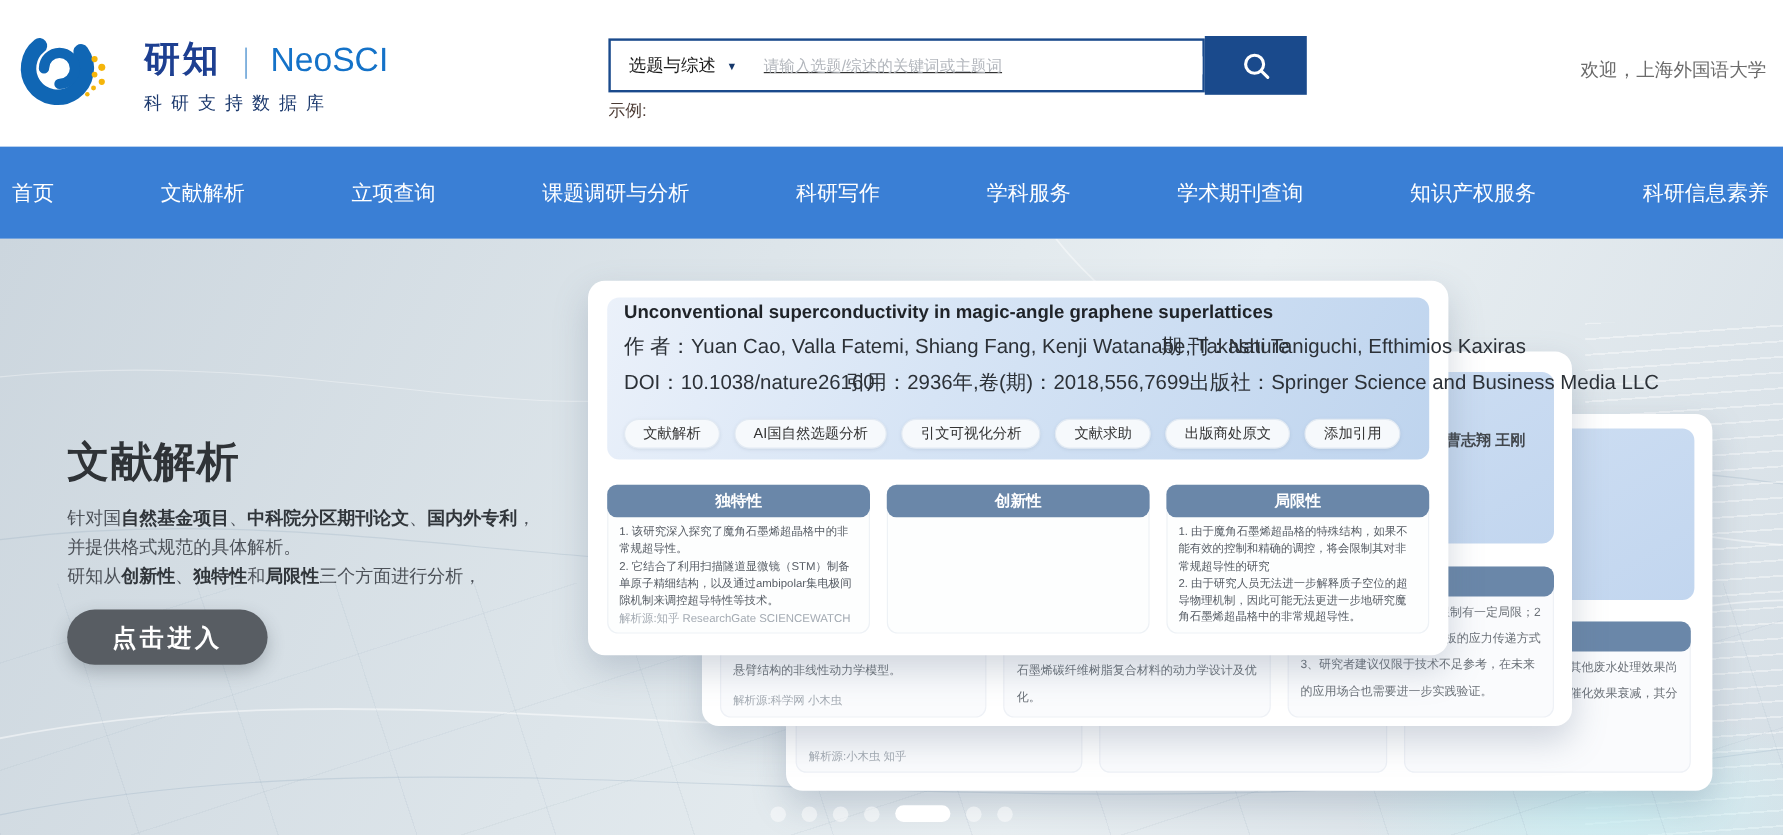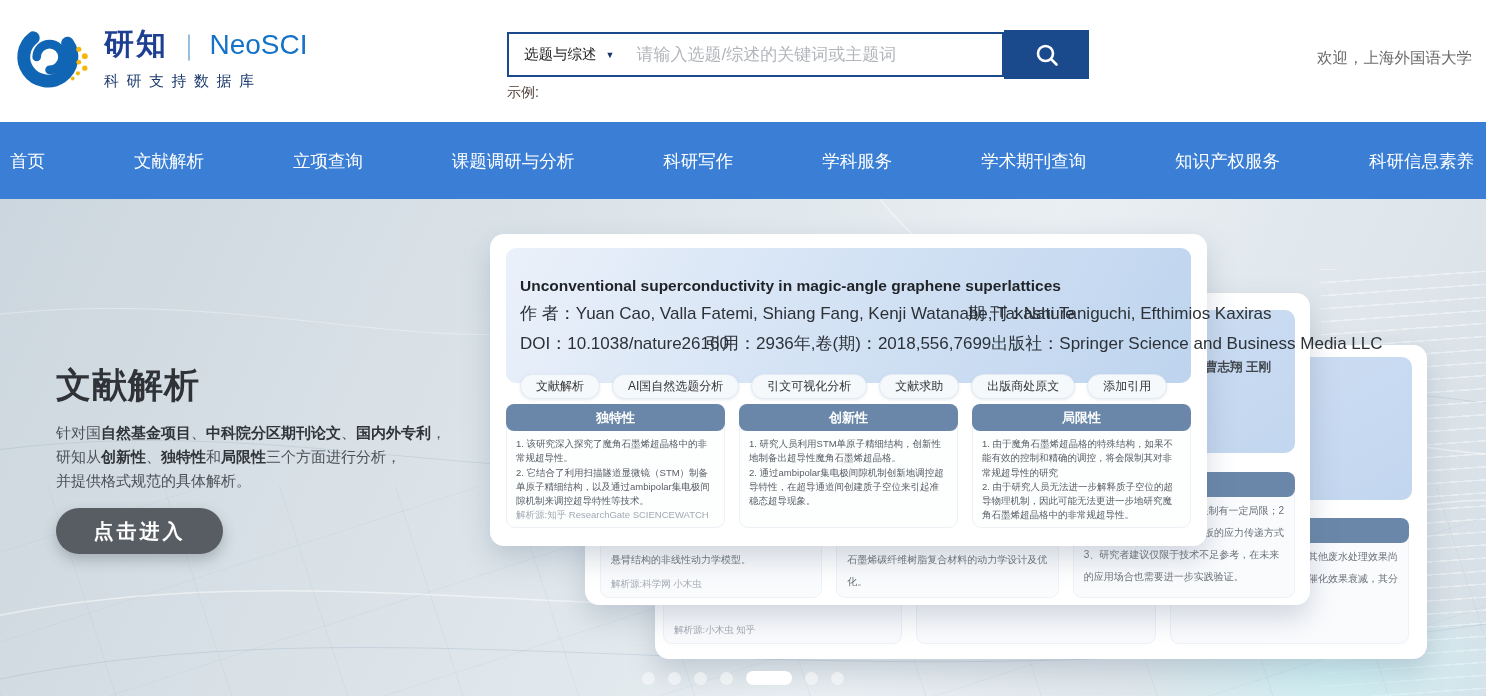--- a/index.html
+++ b/index.html
@@ -1,32 +1,32 @@
 <!DOCTYPE html>
 <html><head>
 <meta charset="utf-8">
 <style>
   * { box-sizing: border-box; margin: 0; padding: 0; }
   html,body { width:1486px; height:696px; overflow:hidden; }
   body { font-family:"Liberation Sans","DejaVu Sans",sans-serif; background:#fff; position:relative; }
 
   
   .site-header { position:relative; height:122px; background:#fff; }
-  .logo { position:absolute; left:10px; top:18px; display:flex; align-items:center; gap:8px; cursor:pointer; }
+  .logo { position:absolute; left:10px; top:18px; display:flex; align-items:flex-end; gap:24px; cursor:pointer; }
   .logo-text .row1 { display:flex; align-items:baseline; gap:8px; }
   .logo-cn { font-size:30px; font-weight:bold; color:#1d3f91; letter-spacing:2px; }
   .logo-sep { font-size:26px; color:#7fb0dd; font-weight:200; }
   .logo-en { font-size:28px; color:#1472c8; }
   .logo-sub { font-size:15px; letter-spacing:7.5px; color:#1d3a6e; margin-top:7px; }
 
   .search-area { position:absolute; left:507px; top:30px; display:flex; align-items:center; }
   .search-box { display:flex; align-items:center; width:497px; height:45px; border:2px solid #1a4a8c; background:#fff; }
   .search-cat { display:flex; align-items:center; gap:9px; padding:0 12px 0 15px; font-size:14.5px; color:#1b1b1b; cursor:pointer; white-space:nowrap; }
   .search-caret { font-size:9px; color:#16386b; }
-  .search-input { flex:1; border:none; outline:none; font-size:17px; color:#333; padding:0 10px; min-width:0; }
+  .search-input { flex:1; border:none; outline:none; font-size:13px; color:#333; padding:0 10px; min-width:0;text-decoration:underline; }
   .search-input::placeholder { color:#b2b6bc; }
   .search-btn { width:85px; height:49px; background:#1a4a8c; border:none; display:flex; align-items:center; justify-content:center; cursor:pointer; }
   .examples { position:absolute; left:507px; top:84px; font-size:14px; display:flex; white-space:nowrap; }
   .examples .ex-label { color:#4b3a33; }
   .examples a { color:#2b35d5; text-decoration:none; cursor:pointer; }
   .welcome { position:absolute; right:14px; top:48px; font-size:15.5px; color:#6b6b6b; }
 
   
   .main-nav { height:77px; background:#3a7fd5; display:flex; align-items:center; justify-content:space-between; padding:0 12px 0 10px; }
   .main-nav a { color:#fff; font-size:17.5px; text-decoration:none; cursor:pointer; white-space:nowrap; }
@@ -51,21 +51,21 @@
           color:#fff; font-size:20px; font-weight:bold; letter-spacing:3px; display:flex; align-items:center;
           justify-content:center; cursor:pointer; box-shadow:0 6px 14px rgba(60,70,80,.3);
           font-family:"Liberation Sans","DejaVu Sans",sans-serif; }
 
   
   .card { position:absolute; background:#fff; border-radius:14px; box-shadow:0 12px 28px rgba(96,115,140,.28); }
   .main-card { left:490px; top:35px; width:717px; height:312px; z-index:5; }
   .cardB { left:585px; top:94px; width:725px; height:312px; z-index:4; }
   .cardC { left:655px; top:146px; width:772px; height:314px; z-index:3; }
 
-  .paper-panel { margin:14px 16px 0; height:135px; border-radius:10px; padding:29px 14px;
+  .paper-panel { margin:14px 16px 0; height:135px; border-radius:10px; padding:4px 14px;
           background:linear-gradient(118deg,#ebf1fa 0%,#d6e4f5 42%,#bed4ee 100%); }
   .paper-title { font-size:15.5px; font-weight:bold; color:#1f2328; }
   .meta-row { display:flex; margin-top:7px; font-size:17px; color:#2c3137; }
   .meta-item { white-space:nowrap; }
   .m-authors { width:448px; }
   .m-doi { width:185px; } .m-cites { width:120px; } .m-vol { width:200px; }
   .actions { display:flex; gap:12px; margin-top:19px; }
   .action-btn { height:25px; padding:0 15px; border-radius:13px; background:#f6f9fc; border:1px solid #e2eaf3;
           display:flex; align-items:center; font-size:12px; color:#333; cursor:pointer;
           box-shadow:0 1px 3px rgba(120,140,160,.18); white-space:nowrap; }
@@ -168,22 +168,22 @@
     <path d="M-40,120 C240,80 430,170 620,120" stroke="rgba(255,255,255,0.35)" stroke-width="1" fill="none"></path>
   </svg>
   <div class="bg-stripes"></div>
   <div class="bg-glow"></div>
   <div class="bg-mesh"></div>
 
   <div class="hero-left">
     <div class="hero-title">文献解析</div>
     <div class="hero-desc">
       <div><span>针对国</span><b>自然基金项目</b><span>、</span><b>中科院分区期刊论文</b><span>、</span><b>国内外专利</b><span>，</span></div>
+      <div>并提供格式规范的具体解析。</div>
       <div><span>研知从</span><b>创新性</b><span>、</span><b>独特性</b><span>和</span><b>局限性</b><span>三个方面进行分析，</span></div>
-      <div>并提供格式规范的具体解析。</div>
     </div>
     <button class="hero-cta">点击进入</button>
   </div>
 
   <div class="card cardC">
     <div class="bgc-panel"></div>
     <div class="bgc-cols">
       <div class="bgc-col">
         <div class="bgc-s">解析源:小木虫 知乎</div>
       </div>
@@ -246,22 +246,20 @@
     </div>
     <div class="cols">
       <div class="col">
         <div class="col-h">独特性</div>
         <div class="col-b">1. 该研究深入探究了魔角石墨烯超晶格中的非常规超导性。
 2. 它结合了利用扫描隧道显微镜（STM）制备单原子精细结构，以及通过ambipolar集电极间隙机制来调控超导特性等技术。</div>
         <div class="col-s">解析源:知乎  ResearchGate  SCIENCEWATCH</div>
       </div>
       <div class="col">
         <div class="col-h">创新性</div>
-        <div class="col-b">1. 研究人员利用STM单原子精细结构，创新性地制备出超导性魔角石墨烯超晶格。
-2. 通过ambipolar集电极间隙机制创新地调控超导特性，在超导通道间创建质子空位来引起准稳态超导现象。</div>
       </div>
       <div class="col">
         <div class="col-h">局限性</div>
         <div class="col-b">1. 由于魔角石墨烯超晶格的特殊结构，如果不能有效的控制和精确的调控，将会限制其对非常规超导性的研究
 2. 由于研究人员无法进一步解释质子空位的超导物理机制，因此可能无法更进一步地研究魔角石墨烯超晶格中的非常规超导性。</div>
       </div>
     </div>
   </div>
 
   <div class="dots">

